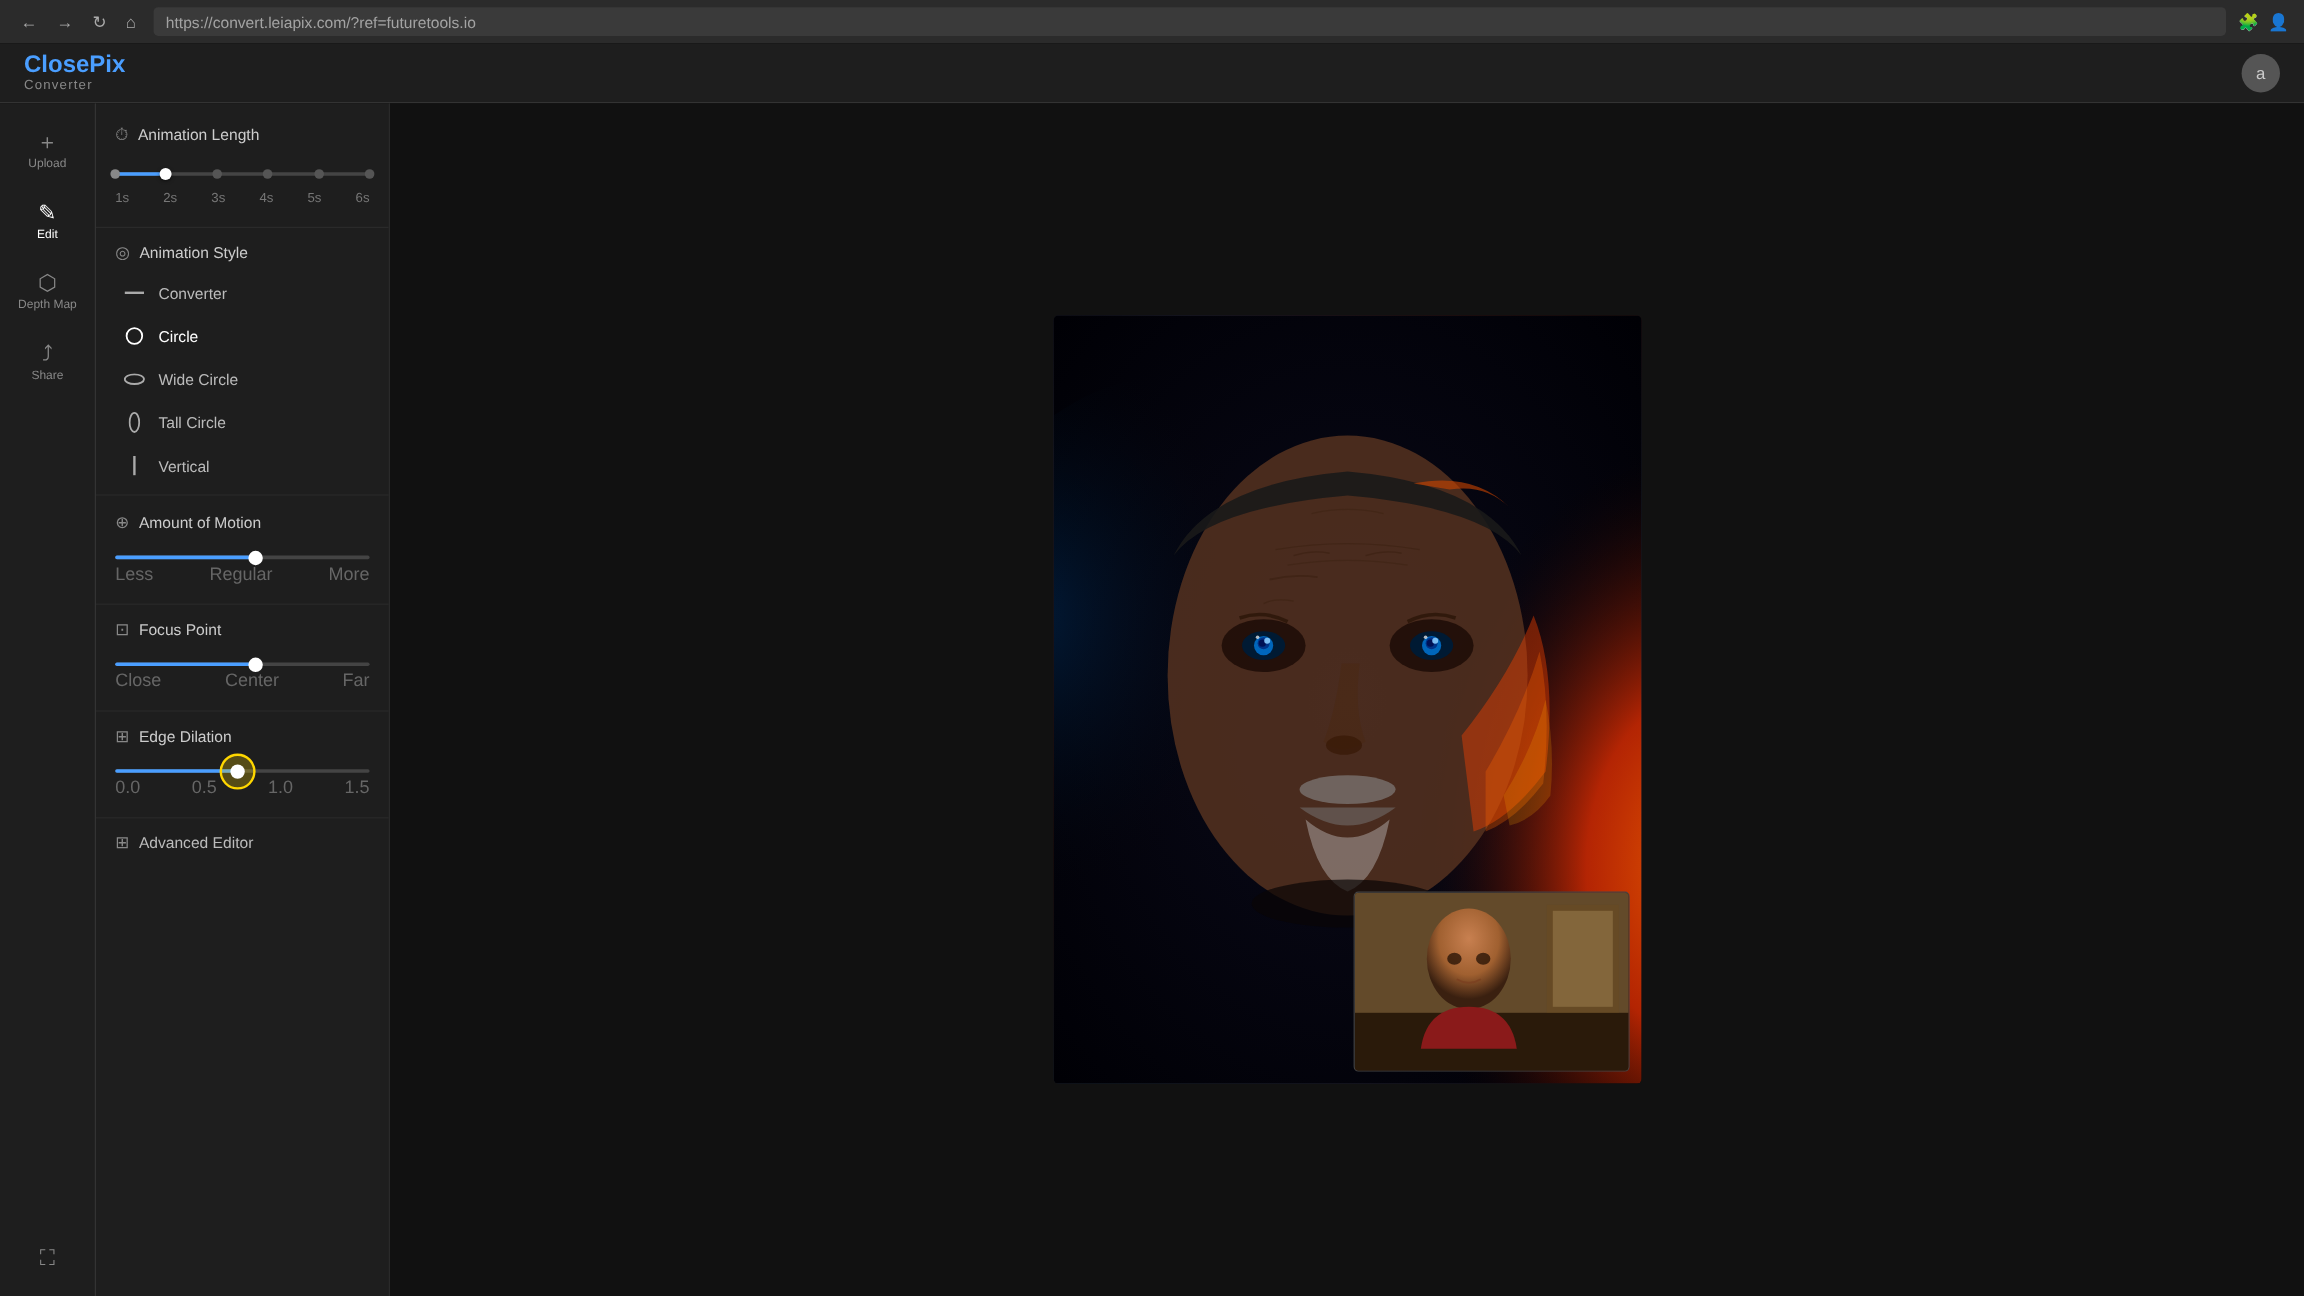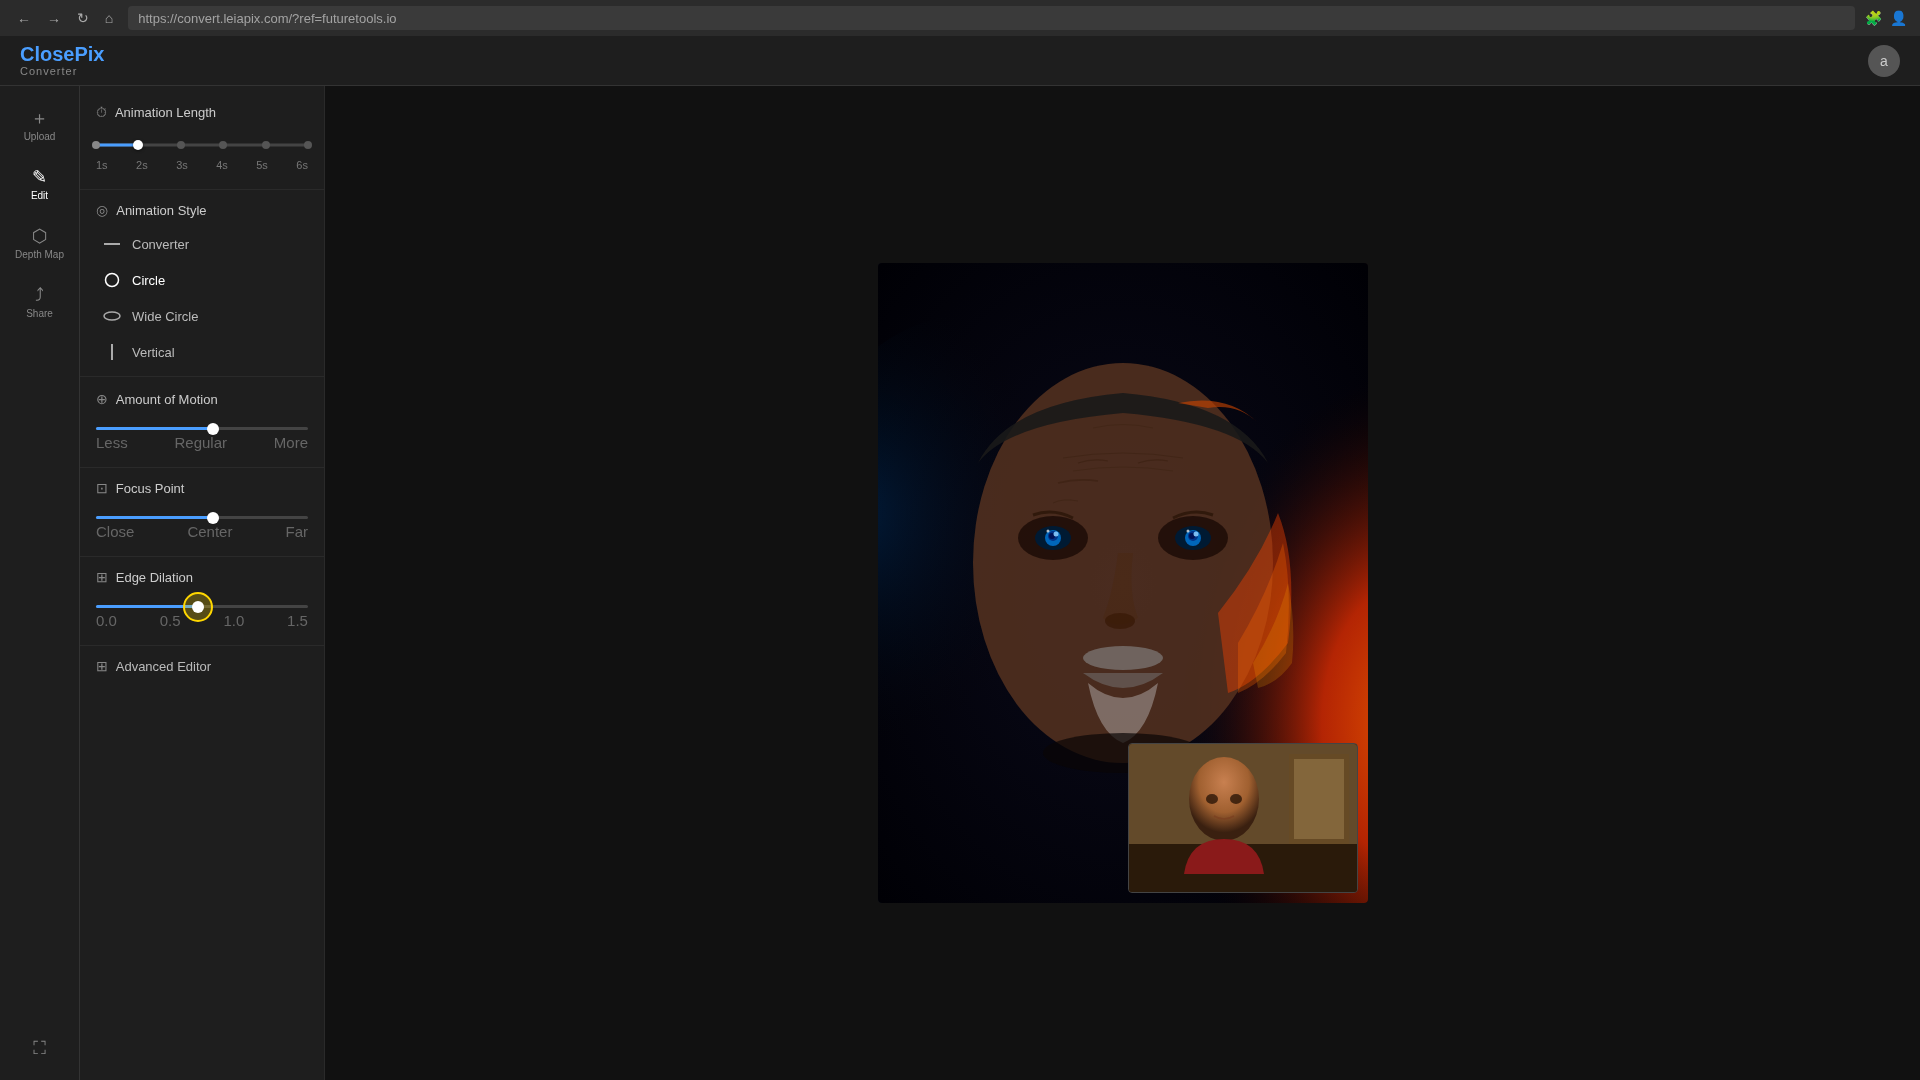--- a/index.html
+++ b/index.html
@@ -416,20 +416,28 @@
 
       <div class="style-option">
         <div class="style-icon">
           <svg width="18" height="10" viewBox="0 0 18 10">
               <ellipse cx="9" cy="5" rx="8" ry="4" fill="none" stroke="#aaa" stroke-width="1.5"></ellipse>
             </svg>
         </div>
         <span>Wide Circle</span>
       </div>
 
+      <div class="style-option">
+        <div class="style-icon">
+          <svg width="10" height="18" viewBox="0 0 10 18">
+              <ellipse cx="5" cy="9" rx="4" ry="8" fill="none" stroke="#aaa" stroke-width="1.5"></ellipse>
+            </svg>
+        </div>
+        <span>Tall Circle</span>
+      </div>
 
       <div class="style-option">
         <div class="style-icon">
           <span style="display:block; width:2px; height:16px; background:#aaa; margin:auto;"></span>
         </div>
         <span>Vertical</span>
       </div>
 
 
       <div class="divider" style="margin:6px 0;"></div>

